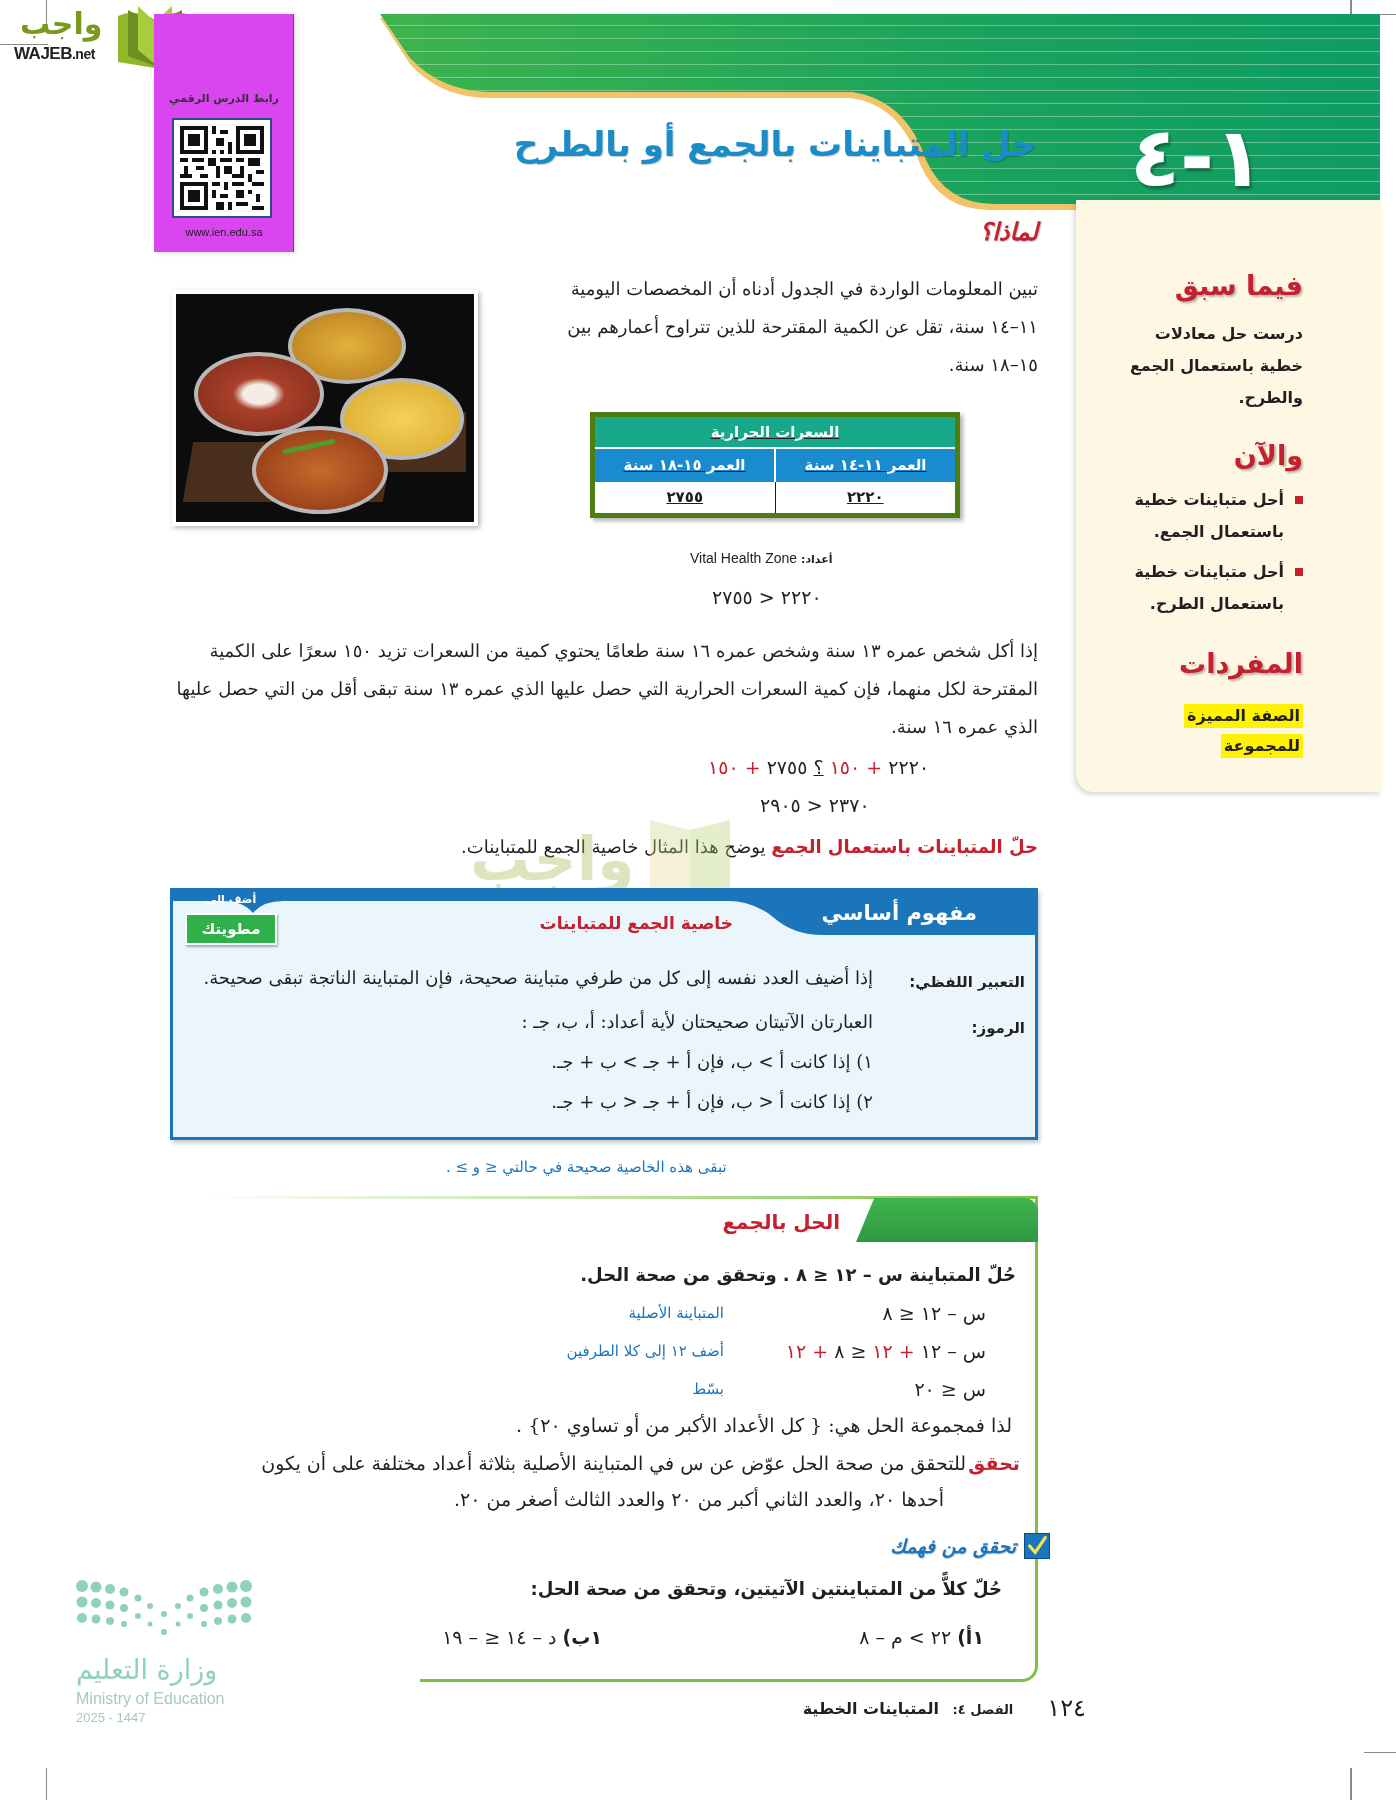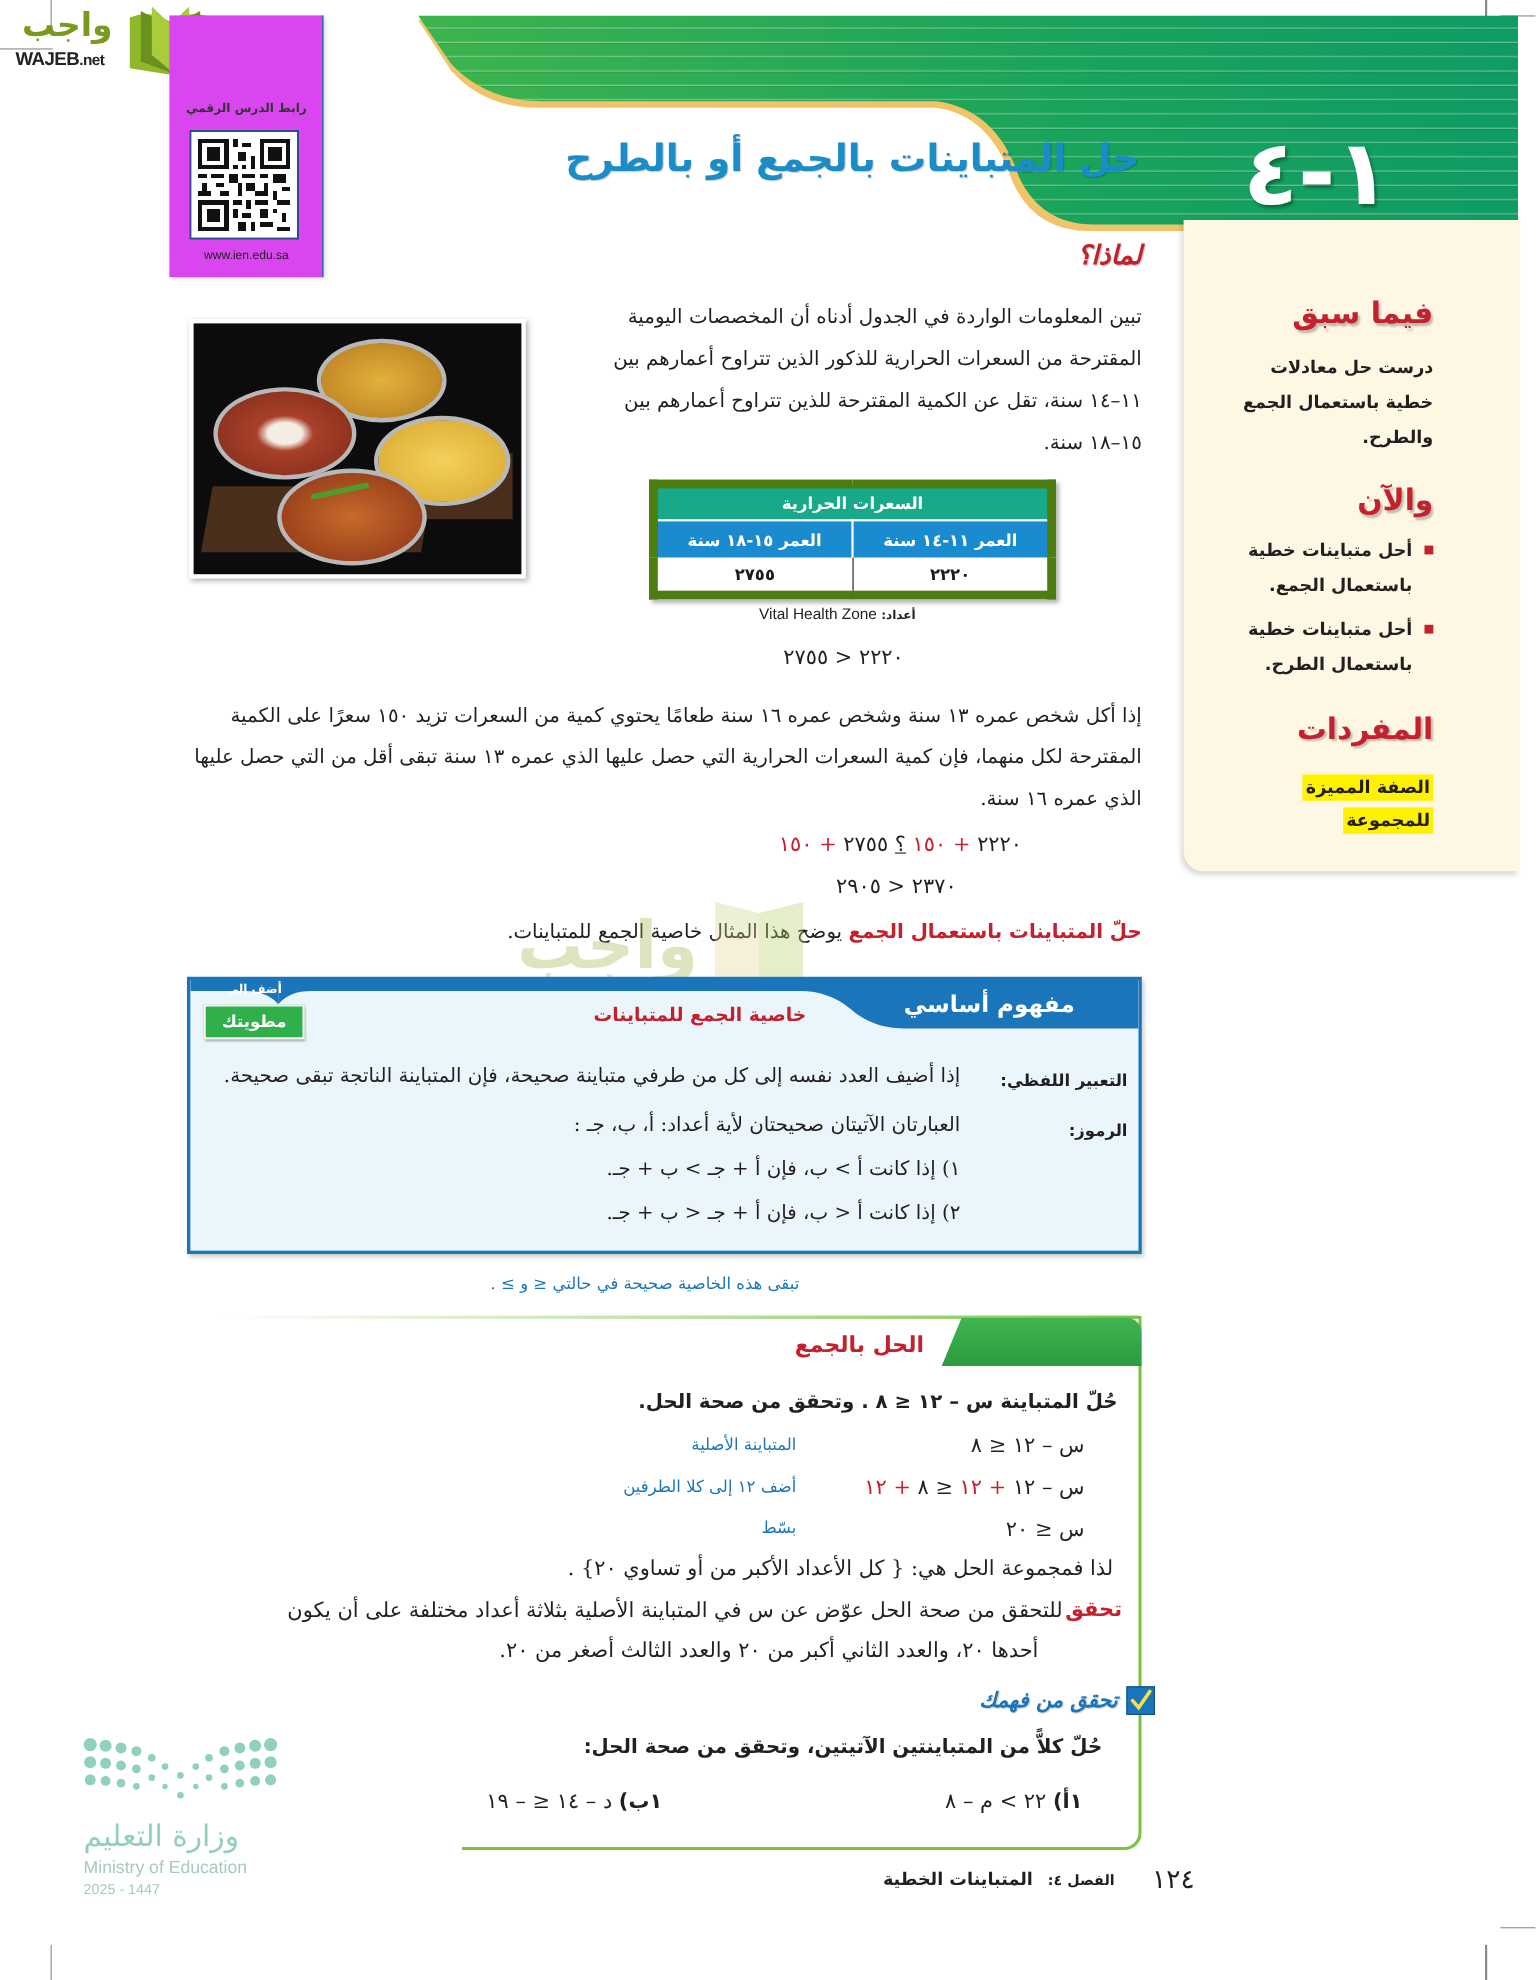--- a/index.html
+++ b/index.html
@@ -38,21 +38,21 @@
   
   .why-head { position: absolute; right: 358px; top: 218px; font-size: 24px; font-weight: bold; color: #c4202e; font-style: italic; text-shadow: 1px 1px 1px rgba(0,0,0,0.25); }
   .body-text { position: absolute; font-family: "DejaVu Serif", serif; font-size: 18px; color: #231f20; text-align: right; white-space: nowrap; }
   .why-para { right: 358px; top: 270px; line-height: 38px; }
 
   .food-photo { position: absolute; left: 172px; top: 290px; width: 306px; height: 236px; background: #fff; box-shadow: 2px 2px 5px rgba(0,0,0,0.3); padding: 4px; }
   .food-inner { width: 100%; height: 100%; background: #0c0c0c; position: relative; overflow: hidden; }
   .bowl { position: absolute; border-radius: 50%; border: 4px solid #b8b8b8; }
 
   
-  .cal-table { position: absolute; left: 590px; top: 436px; width: 370px; border: 8px solid #4d7c0f; box-shadow: 3px 3px 4px rgba(0,0,0,0.3); direction: rtl; border-collapse: collapse; }
+  .cal-table { position: absolute; left: 590px; top: 412px; width: 370px; border: 5px solid #4d7c0f; box-shadow: 3px 3px 4px rgba(0,0,0,0.3); direction: rtl; border-collapse: collapse; text-decoration: underline; }
   .cal-table th, .cal-table td { text-align: center; font-weight: bold; }
   .cal-title { background: #17a989; color: #fff; font-size: 15px; height: 33px; border-bottom: 2px solid #fff; }
   .cal-col { background: #1b8bd0; color: #fff; font-size: 15px; height: 34px; width: 50%; }
   .cal-col + .cal-col { border-right: 2px solid #fff; }
   .cal-val { background: #fff; color: #1a1a1a; font-size: 15px; height: 34px; }
   .cal-val + .cal-val { border-right: 1px solid #1a1a1a; }
   .source { position: absolute; left: 690px; top: 550px; font-family: "Liberation Sans", sans-serif; font-size: 14px; color: #222; white-space: nowrap; direction: rtl; }
   .compare1 { position: absolute; left: 712px; top: 586px; font-family: "DejaVu Serif", serif; font-size: 19px; color: #231f20; direction: rtl; white-space: nowrap; }
 
   .para2 { right: 358px; top: 632px; line-height: 38px; white-space: normal; width: 880px; }
@@ -219,21 +219,20 @@
   <div class="sb-bullet" style="top:388px;">باستعمال الطرح.</div>
 
   <div class="sb-head" style="top:448px;">المفردات</div>
   <div class="vocab" style="top:504px;">الصفة المميزة</div>
   <div class="vocab" style="top:534px;">للمجموعة</div>
 </div>
 
 <div class="why-head">لماذا؟</div>
 <div class="body-text why-para">
   <div>تبين المعلومات الواردة في الجدول أدناه أن المخصصات اليومية</div>
-  <div>المقترحة من السعرات الحرارية للذكور الذين تتراوح أعمارهم بين</div>
   <div>١١–١٤ سنة، تقل عن الكمية المقترحة للذين تتراوح أعمارهم بين</div>
   <div>١٥–١٨ سنة.</div>
 </div>
 
 <div class="food-photo" title="أطباق طعام">
   <div class="food-inner">
     <div style="position:absolute;left:12px;top:148px;width:200px;height:60px;background:#4a2e1c;transform:skewX(-10deg);"></div>
     <div style="position:absolute;left:180px;top:118px;width:110px;height:60px;background:#4a2e1c;"></div>
     <div class="bowl" style="left:112px;top:14px;width:118px;height:76px;background:radial-gradient(#e3b13d,#b57a1d);"></div>
     <div class="bowl" style="left:18px;top:58px;width:130px;height:84px;background:radial-gradient(#f3ede4 18%,#a9402a 30%,#7d2a18);"></div>

